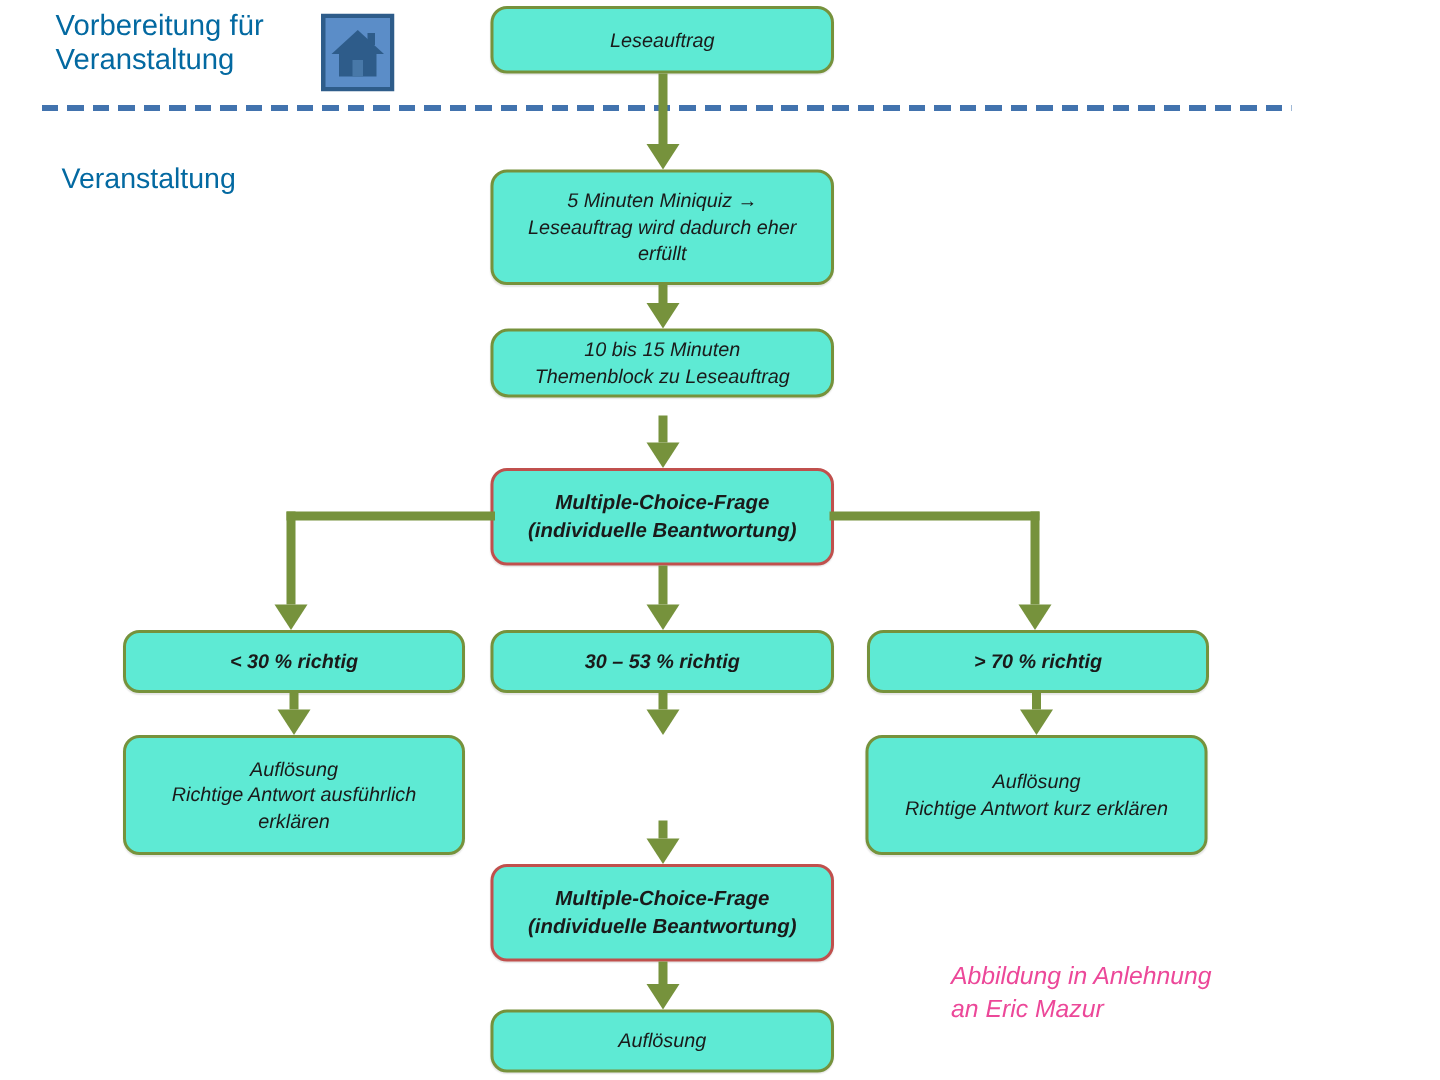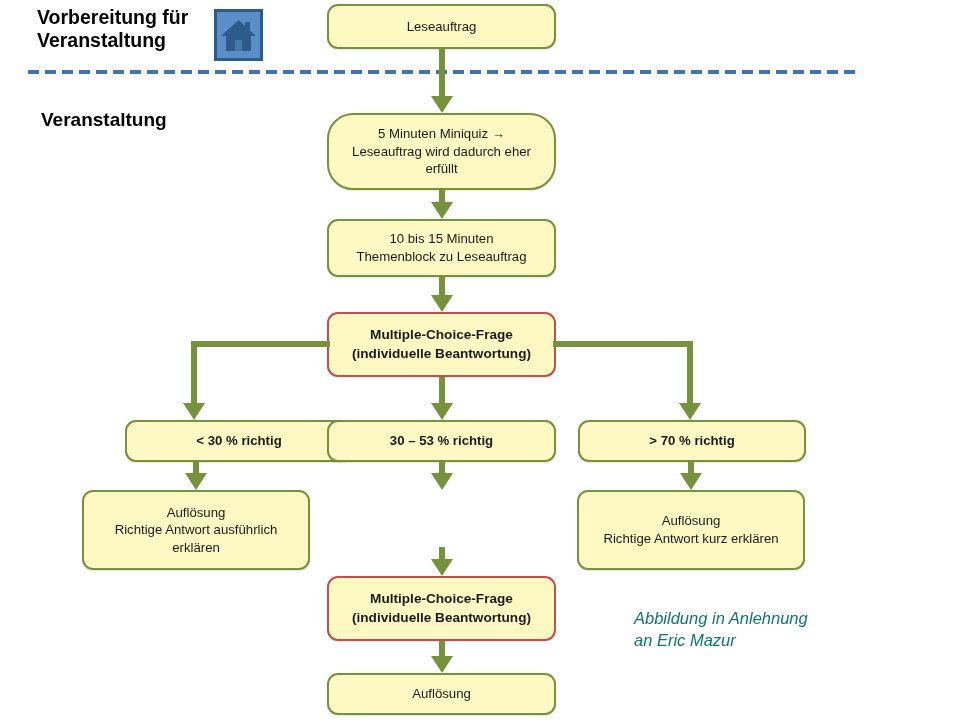--- a/index.html
+++ b/index.html
@@ -9,22 +9,22 @@
     background:#ffffff;
     font-family:"Liberation Sans", sans-serif;
     overflow:hidden;
     position:relative;
   }
   #stage{position:absolute;left:0;top:0;width:960px;height:720px;}
 
   
   .heading{
     position:absolute;
-    color:#000000;
-    font-weight:bold;
+    color:#0369a1;
+    font-weight:normal;
     line-height:1.18;
     white-space:pre-line;
   }
   #hdr-prep{left:37px;top:6px;width:175px;font-size:19.5px;}
   #hdr-event{left:41px;top:109px;font-size:19px;}
 
   
   #house-icon{
     position:absolute;left:214px;top:9px;width:49px;height:52px;
   }
@@ -32,31 +32,32 @@
   
   #divider{
     position:absolute;left:28px;top:70px;width:833px;height:4px;
     background-image:repeating-linear-gradient(to right,#4273AE 0px,#4273AE 11px,transparent 11px,transparent 17px);
   }
 
   
   .node{
     position:absolute;
     box-sizing:border-box;
-    background:#fef9c3;
+    background:#5eead4;
     border:2.5px solid #76923C;
     border-radius:11px;
     display:flex;align-items:center;justify-content:center;
     text-align:center;
     color:#1a1a1a;
     font-size:13.2px;
     line-height:1.33;
     white-space:pre-line;
     padding:3px 8px;
     box-shadow:0 1px 1px rgba(0,0,0,.10);
+    font-style:italic;
   }
   .node.accent{
     border-color:#C0504D;
     font-weight:bold;
     font-size:13.6px;
   }
   .node.bold{font-weight:bold;}
 
   
   .arrow{position:absolute;}
@@ -78,23 +79,23 @@
   .elbow .vbar{position:absolute;width:6px;background:#76923C;top:0;}
   .elbow .head{
     position:absolute;width:0;height:0;bottom:0;
     border-left:11px solid transparent;
     border-right:11px solid transparent;
     border-top:17px solid #76923C;
   }
 
   
   #caption{
-    position:absolute;left:634px;top:607px;width:230px;
+    position:absolute;left:634px;top:640px;width:230px;
     font-style:italic;font-size:16.5px;line-height:1.35;
-    color:#0f766e;white-space:pre-line;
+    color:#ec4899;white-space:pre-line;
   }
 </style>
 </head>
 <body>
 
 <div id="stage">
 
   <div class="heading" id="hdr-prep">Vorbereitung für
 Veranstaltung</div>
 
@@ -106,30 +107,30 @@
       <path d="M24.5 11 L42 27 L37 27 L37 42 L12 42 L12 27 L7 27 Z" fill="#2E5C8A"></path>
       <rect x="31" y="13" width="5" height="8" fill="#2E5C8A"></rect>
       <rect x="21" y="31" width="7" height="11" fill="#4878A8"></rect>
     </svg>
   </div>
 
   <div id="divider"></div>
 
   <div class="node" style="left:327px;top:4px;width:229px;height:45px;">Leseauftrag</div>
 
-  <div class="node" style="left:327px;top:113px;width:229px;height:77px;border-radius:26px;">5 Minuten Miniquiz →
+  <div class="node" style="left:327px;top:113px;width:229px;height:77px;">5 Minuten Miniquiz →
 Leseauftrag wird dadurch eher erfüllt</div>
 
-  <div class="node" style="left:327px;top:219px;width:229px;height:58px;">10 bis 15 Minuten
+  <div class="node" style="left:327px;top:219px;width:229px;height:46px;border-radius:12px;">10 bis 15 Minuten
 Themenblock zu Leseauftrag</div>
 
   <div class="node accent" style="left:327px;top:312px;width:229px;height:65px;">Multiple-Choice-Frage
 (individuelle Beantwortung)</div>
 
-  <div class="node bold" style="left:82px;top:420px;width:228px;height:42px;margin-left:43px;">&lt; 30 % richtig</div>
+  <div class="node bold" style="left:82px;top:420px;width:228px;height:42px;">&lt; 30 % richtig</div>
 
   <div class="node bold" style="left:327px;top:420px;width:229px;height:42px;">30 – 53 % richtig</div>
 
   <div class="node bold" style="left:578px;top:420px;width:228px;height:42px;">&gt; 70 % richtig</div>
 
   <div class="node" style="left:82px;top:490px;width:228px;height:80px;">Auflösung
 Richtige Antwort  ausführlich erklären</div>
 
 
   <div class="node accent" style="left:327px;top:576px;width:229px;height:65px;">Multiple-Choice-Frage

